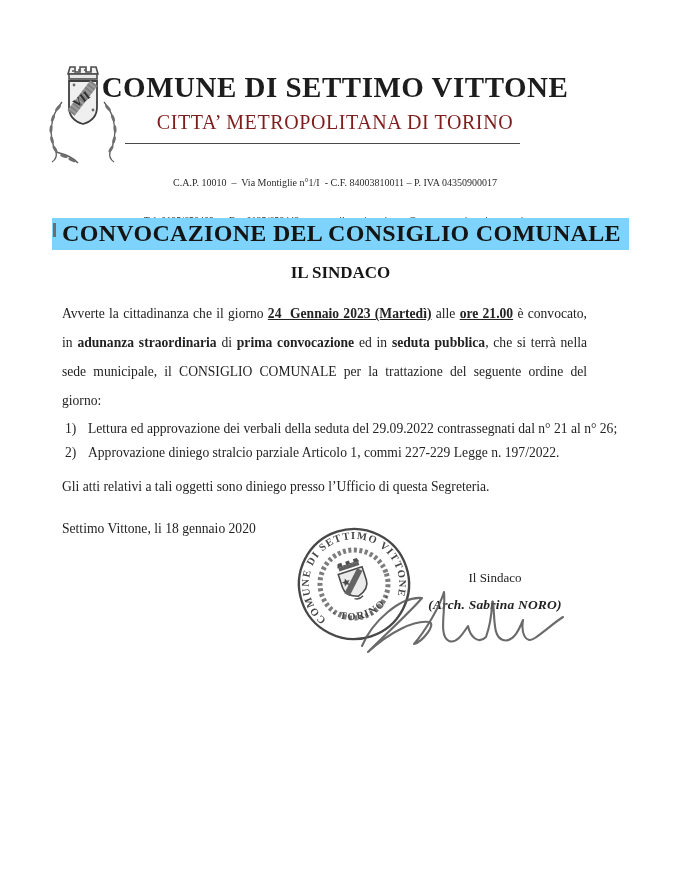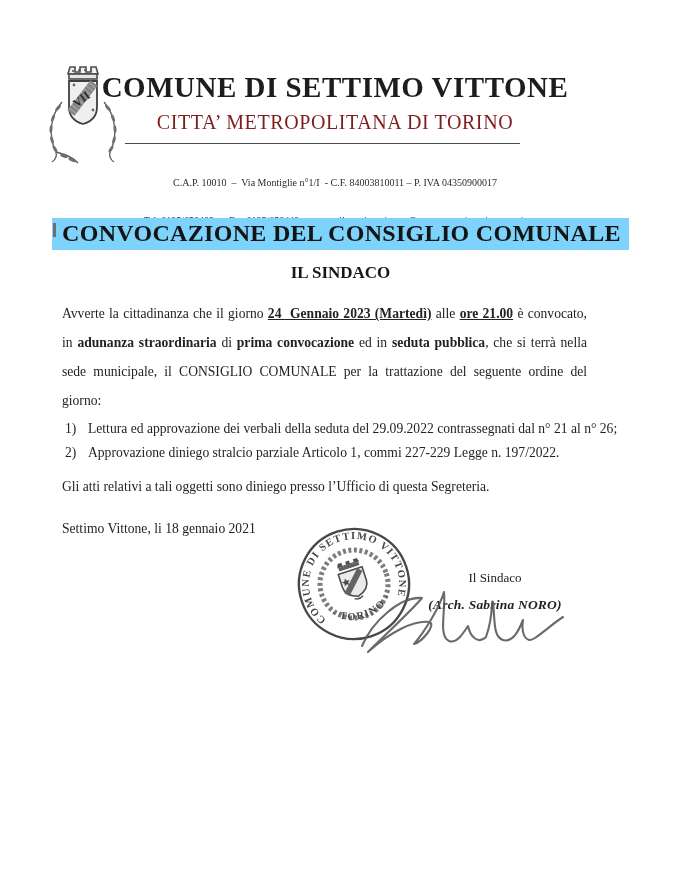--- a/index.html
+++ b/index.html
@@ -128,21 +128,21 @@
       <span>Lettura ed approvazione dei verbali della seduta del 29.09.2022 contrassegnati dal n° 21 al n° 26;</span>
     </div>
     <div class="agenda-item">
       <span class="agenda-num">2)</span>
       <span>Approvazione diniego stralcio parziale Articolo 1, commi 227-229 Legge n. 197/2022.</span>
     </div>
   </div>
 
   <p class="note">Gli atti relativi a tali oggetti sono diniego presso l’Ufficio di questa Segreteria.</p>
 
-  <p class="dateline">Settimo Vittone, li 18 gennaio 2021</p>
+  <p class="dateline">Settimo Vittone, li 18 gennaio 2020</p>
 
   <svg class="stamp" width="120" height="120" viewBox="0 0 120 120">
     <defs>
       <path id="arcTop" d="M 28.2,91.8 A 45,45 0 1 1 91.8,91.8" fill="none"></path>
       <path id="arcBottom" d="M 20,72 A 46,46 0 0 0 100,72" fill="none"></path>
     </defs>
     <circle cx="60" cy="60" r="55" fill="none" stroke="#2f2f2f" stroke-width="2.4"></circle>
     <circle cx="60" cy="60" r="34" fill="none" stroke="#3a3a3a" stroke-width="5" stroke-dasharray="3,2.5" opacity=".75"></circle>
     <text font-family="'Liberation Serif',serif" font-size="10.5" font-weight="bold" fill="#2c2c2c" letter-spacing="1.2">
       <textPath href="#arcTop" startOffset="50%" text-anchor="middle">COMUNE DI SETTIMO VITTONE</textPath>

